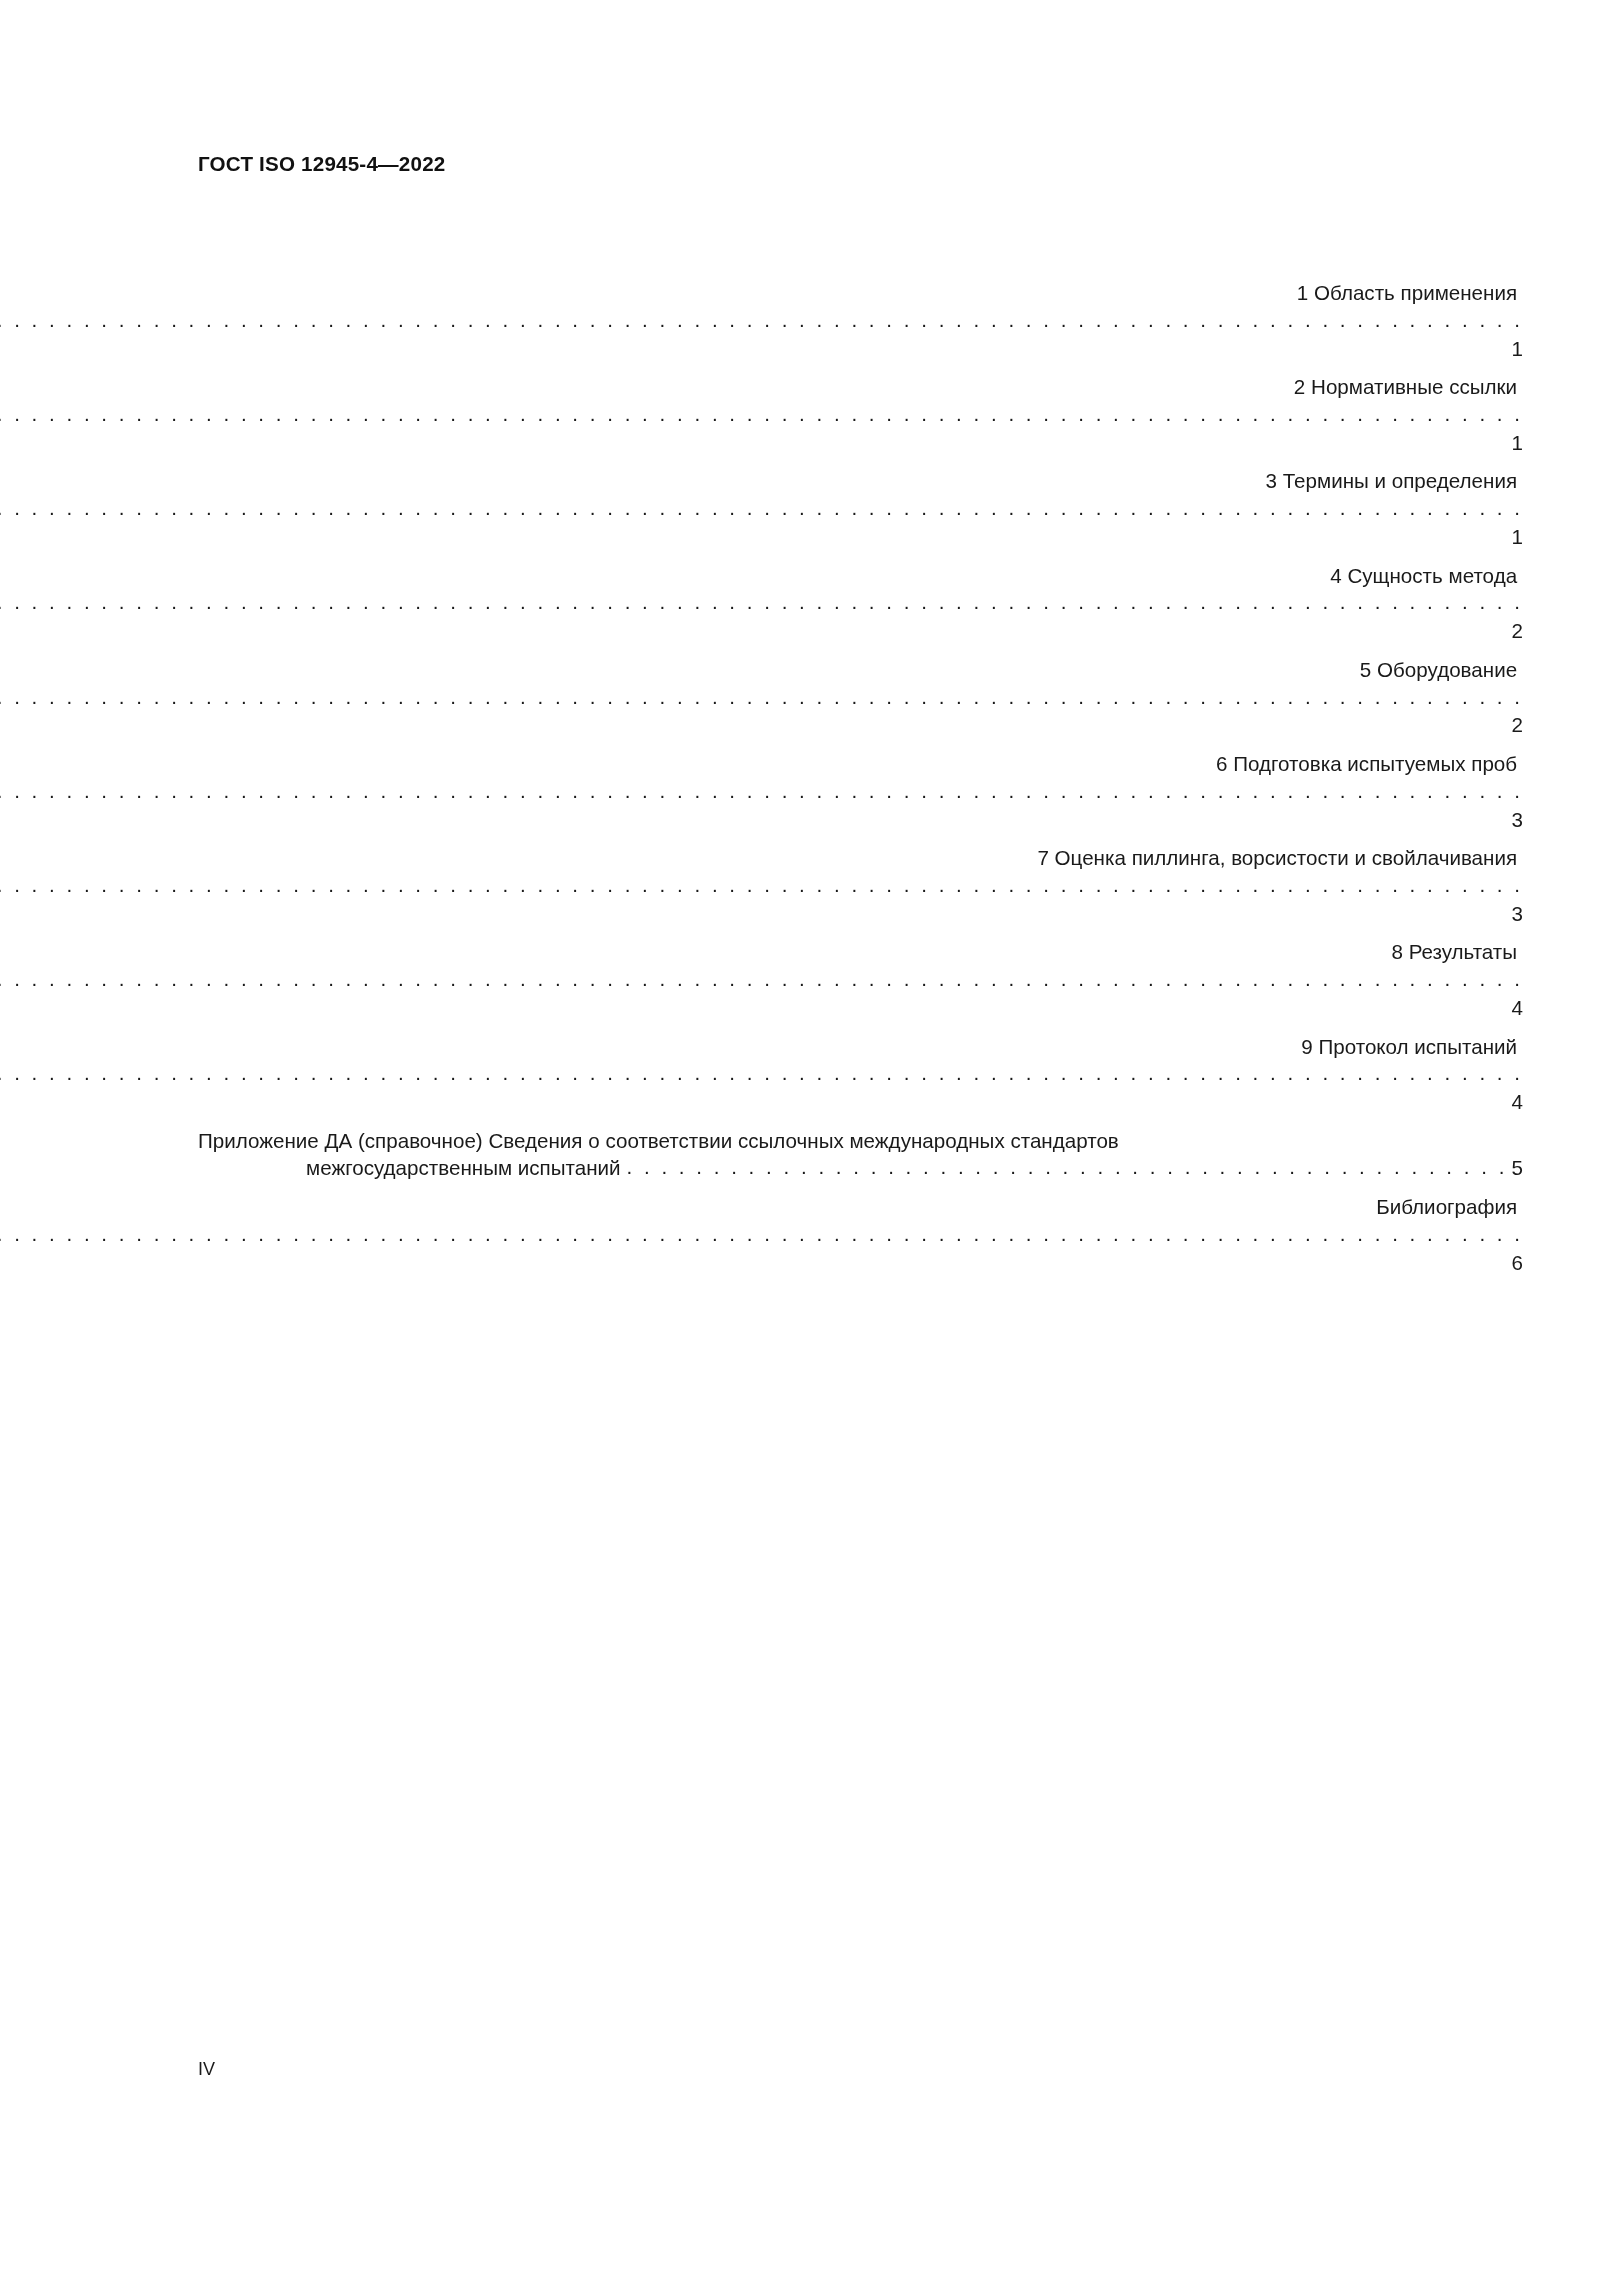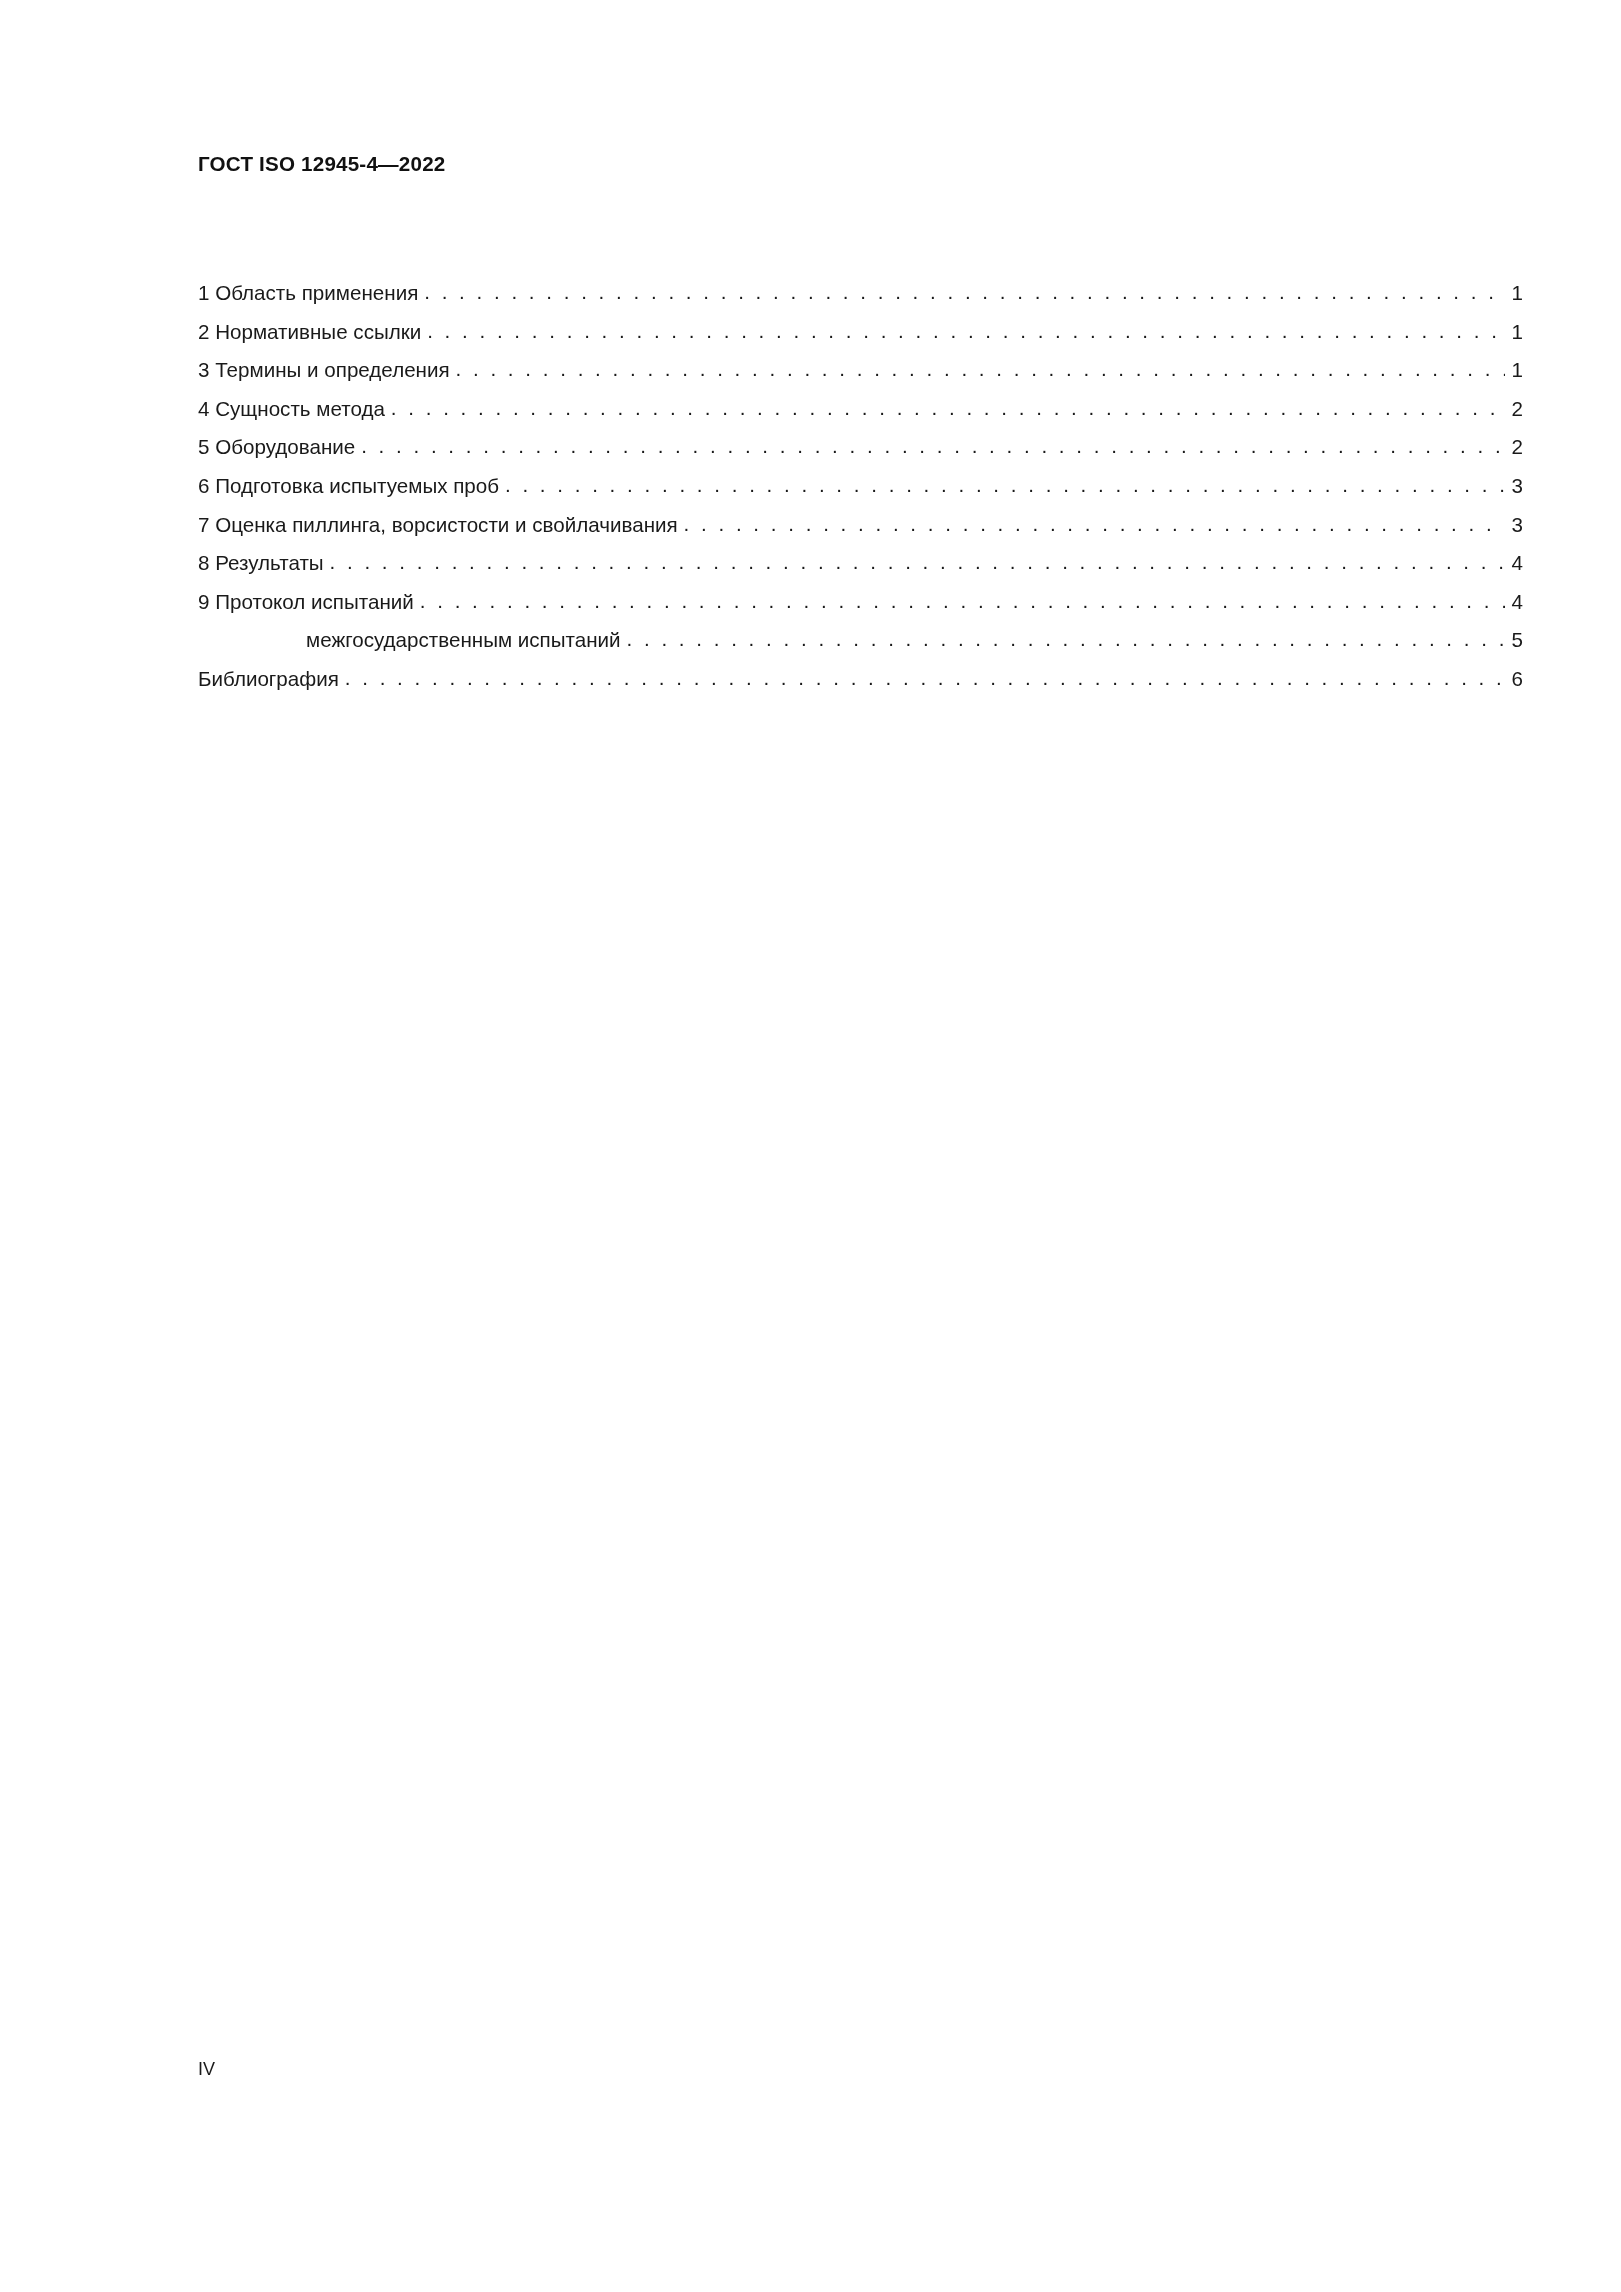--- a/index.html
+++ b/index.html
@@ -49,20 +49,21 @@
     width: 1325px;
   }
   .toc-row {
     display: flex;
     align-items: flex-end;
     font-size: 20.6px;
     line-height: 1.35;
     color: #1a1a1a;
     margin-bottom: 10.8px;
     white-space: nowrap;
+    flex-direction: column;
   }
   .toc-label {
     flex: 0 0 auto;
     padding-right: 5.9px;
   }
   .toc-dots {
     flex: 1 1 auto;
     overflow: hidden;
     white-space: nowrap;
     font-size: 20.6px;
@@ -159,20 +160,21 @@
       <span class="toc-page">4</span>
     </div>
 
     <div class="toc-row">
       <span class="toc-label">9 Протокол испытаний</span>
       <span class="toc-dots">. . . . . . . . . . . . . . . . . . . . . . . . . . . . . . . . . . . . . . . . . . . . . . . . . . . . . . . . . . . . . . . . . . . . . . . . . . . . . . . . . . . . . . . . . . . . . . . . . . . . . . . . . . . . . . . . . . . . . . . . . . . . . . . . . .</span>
       <span class="toc-page">4</span>
     </div>
 
     <div class="toc-row multiline">
+      <span class="line1">Приложение ДА (справочное) Сведения о соответствии ссылочных международных стандартов</span>
       <span class="line2">
         <span class="toc-label">межгосударственным испытаний</span>
         <span class="toc-dots">. . . . . . . . . . . . . . . . . . . . . . . . . . . . . . . . . . . . . . . . . . . . . . . . . . . . . . . . . . . . . . . . . . . . . . . . . . . . . . . . . . . . . . . . . . . . . . . . . . . . . . . . . . . . . . . . . . . . . . . . . . . . . . . . . .</span>
         <span class="toc-page">5</span>
       </span>
     </div>
 
     <div class="toc-row">
       <span class="toc-label">Библиография</span>
       <span class="toc-dots">. . . . . . . . . . . . . . . . . . . . . . . . . . . . . . . . . . . . . . . . . . . . . . . . . . . . . . . . . . . . . . . . . . . . . . . . . . . . . . . . . . . . . . . . . . . . . . . . . . . . . . . . . . . . . . . . . . . . . . . . . . . . . . . . . .</span>

